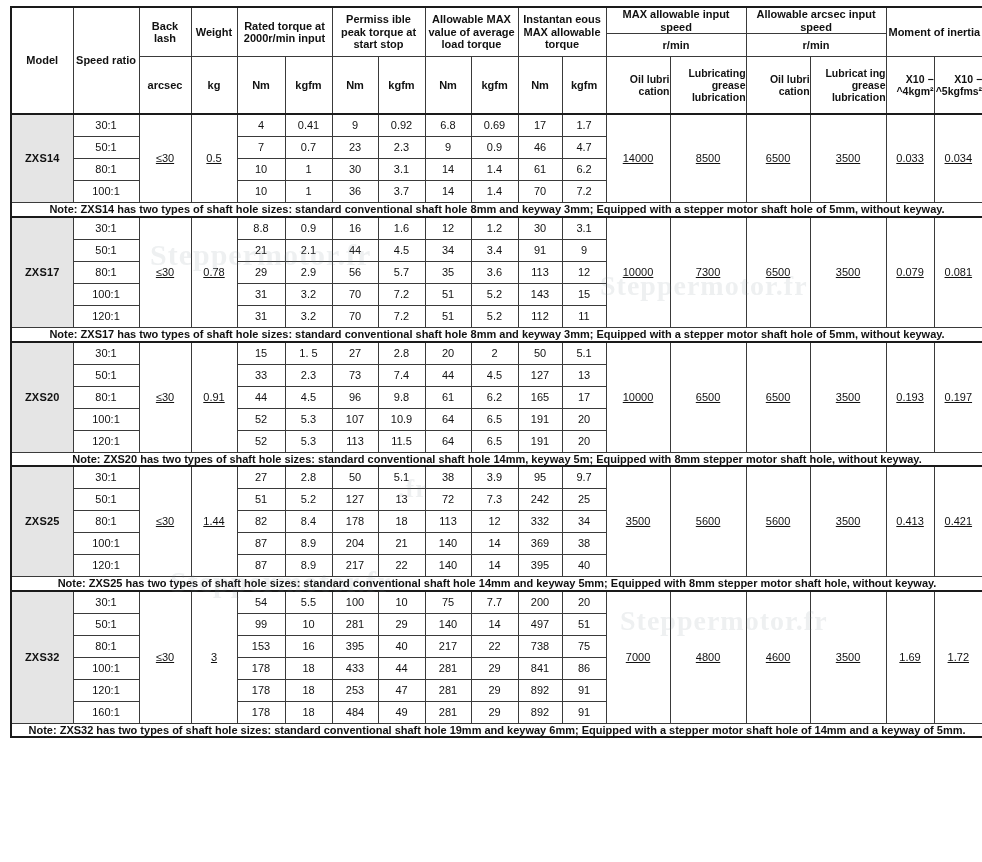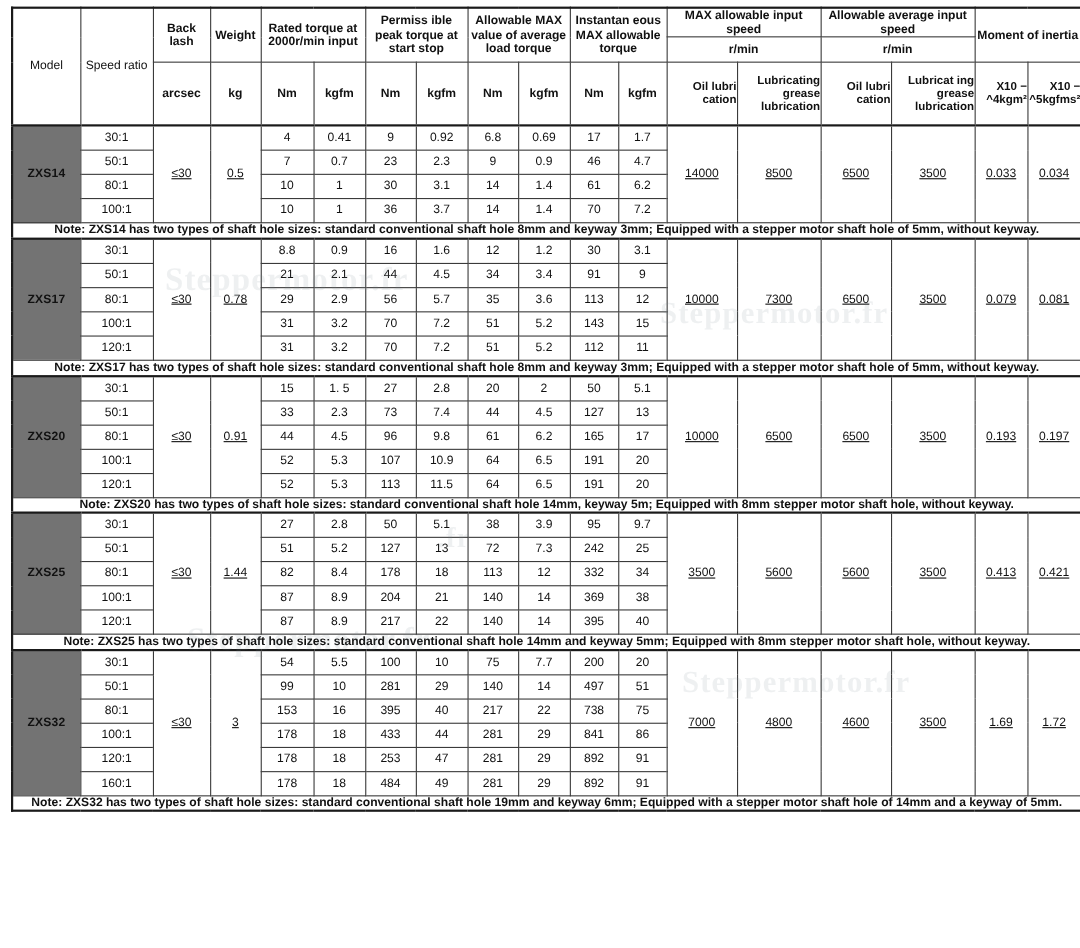--- a/index.html
+++ b/index.html
@@ -56,26 +56,26 @@
   th.rpm {
     font-weight: bold;
     font-size: 11.5px;
     height: 22px;
     margin-top: 16px;
   }
   th.arcsec {
     color: #e03a3a;
   }
   th.modelhead, th.ratiohead {
-    font-weight: normal;
+    font-weight: bold;
     font-size: 12px;
   }
   
   td.modelcell {
-    background: #737373;
+    background: #e5e5e5;
     color: #ffffff;
     font-weight: bold;
     font-size: 12px;
     letter-spacing: .2px;
   }
   td.ratio {
     font-size: 11.5px;
     height: 21px;
   }
   td.num {
@@ -137,21 +137,21 @@
       <tr>
         <th class="modelhead" rowspan="3">Model</th>
         <th class="ratiohead" rowspan="3">Speed ratio</th>
         <th class="grp" rowspan="2">Back lash</th>
         <th class="grp" rowspan="2">Weight</th>
         <th class="grp" colspan="2" rowspan="2">Rated torque at 2000r/min input</th>
         <th class="grp" colspan="2" rowspan="2">Permiss ible peak torque at start stop</th>
         <th class="grp" colspan="2" rowspan="2">Allowable MAX value of average load torque</th>
         <th class="grp" colspan="2" rowspan="2">Instantan eous MAX allowable torque</th>
         <th class="grp" colspan="2">MAX allowable input speed</th>
-        <th class="grp" colspan="2">Allowable   average input speed</th>
+        <th class="grp" colspan="2">Allowable   arcsec input speed</th>
         <th class="grp" colspan="2" rowspan="2">Moment of inertia</th>
       </tr>
       <tr>
         <th class="rpm" colspan="2">r/min</th>
         <th class="rpm" colspan="2">r/min</th>
       </tr>
       <tr>
         <th class="unit arcsec">arcsec</th>
         <th class="unit">kg</th>
         <th class="unit">Nm</th>

